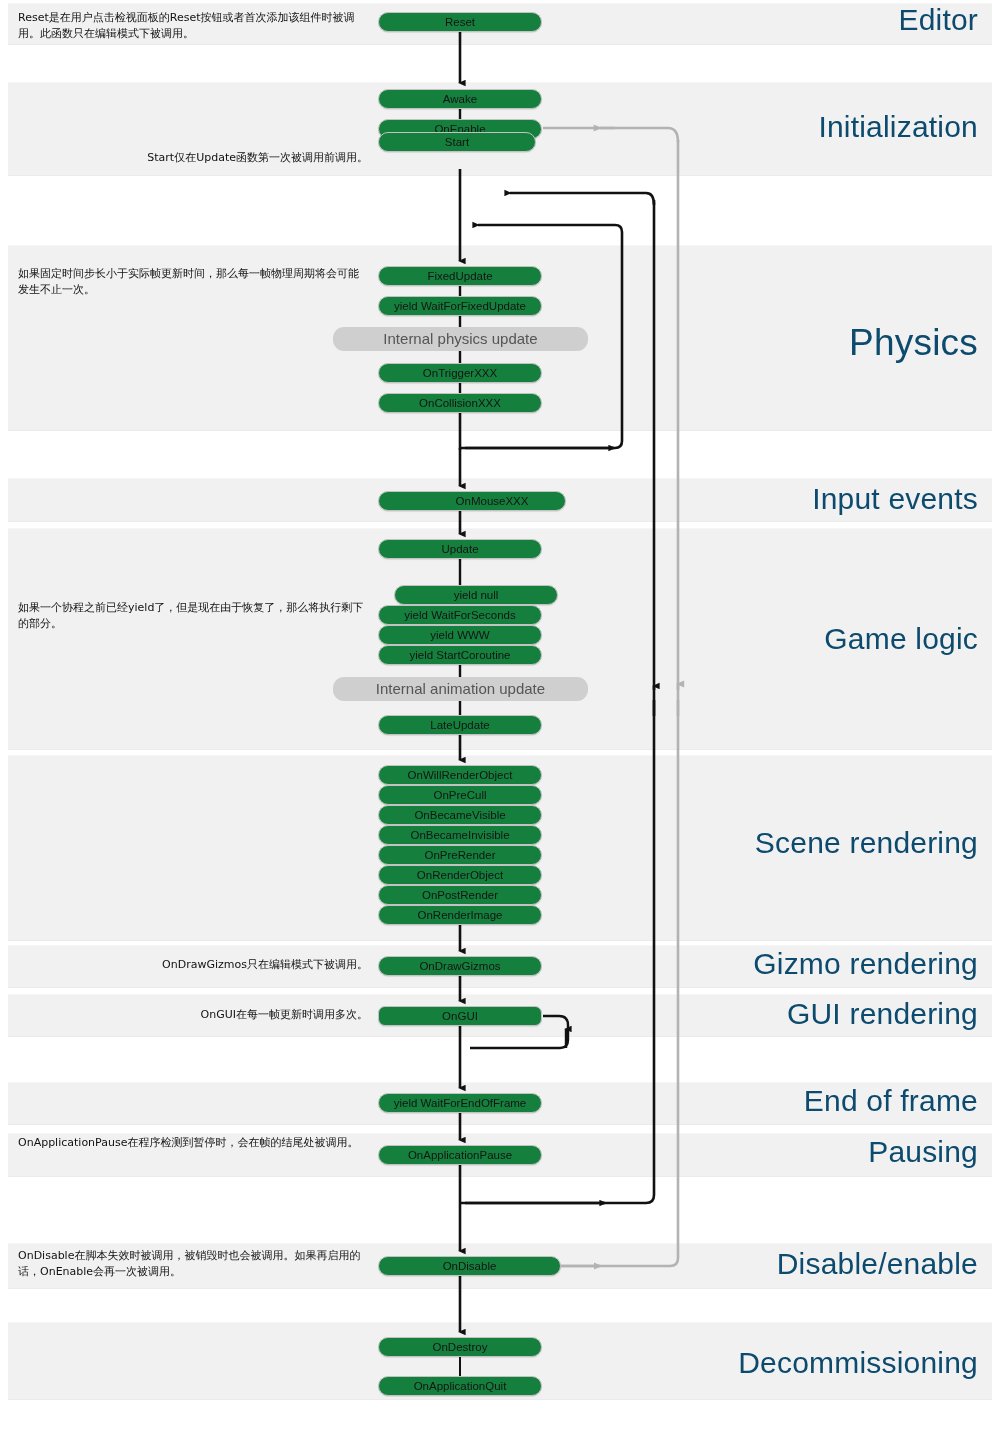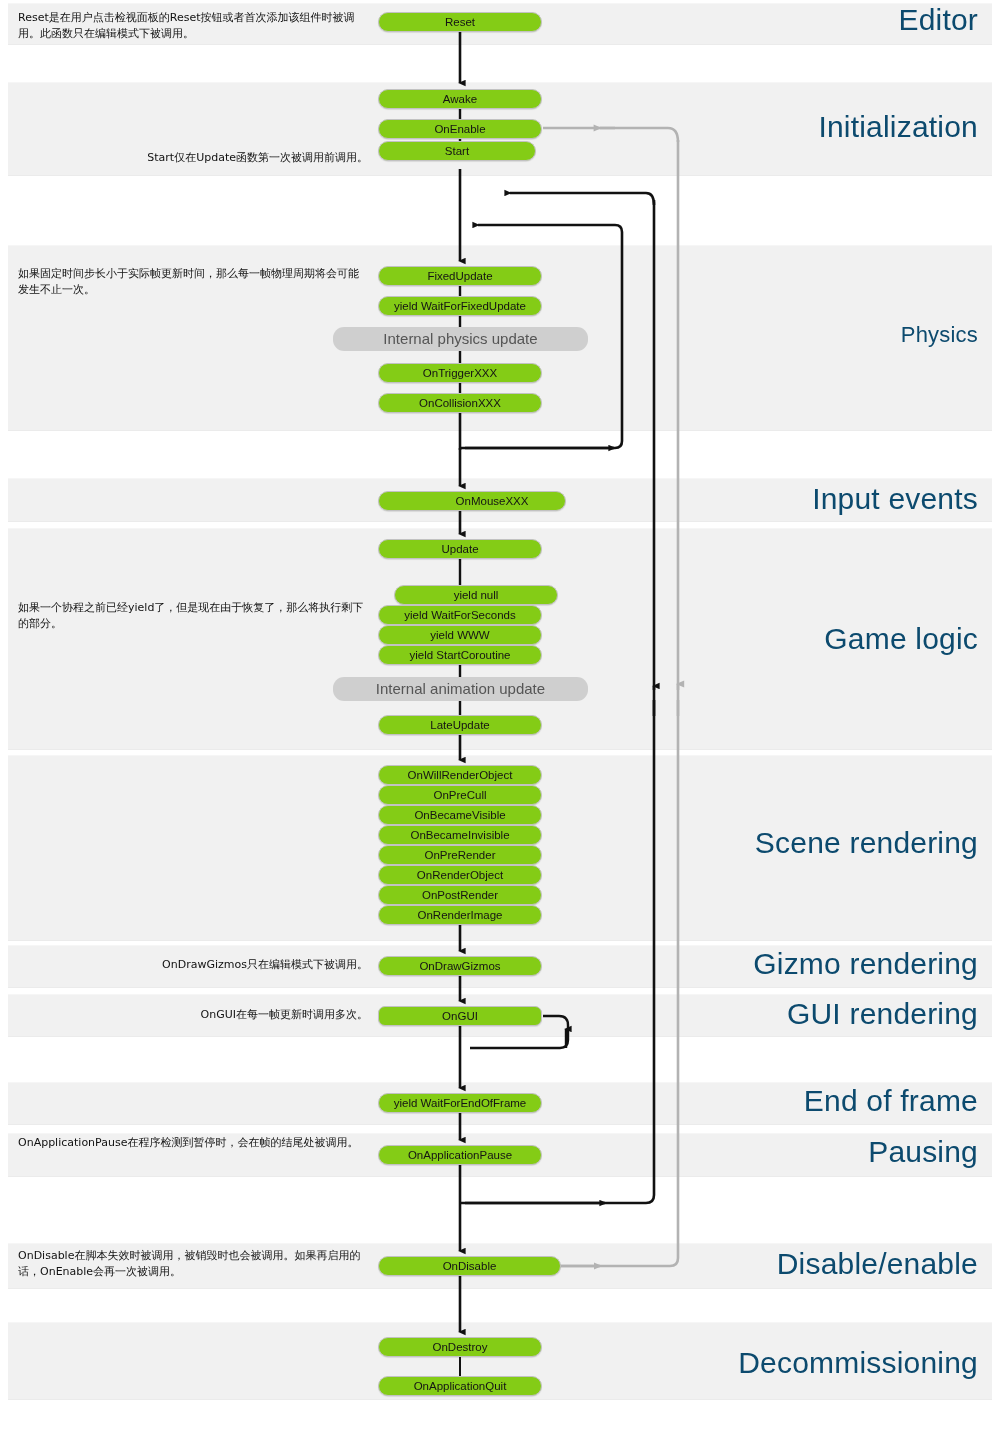--- a/index.html
+++ b/index.html
@@ -43,21 +43,21 @@
     letter-spacing: 0.2px;
     line-height: 1;
   }
 
   
   .node {
     position: absolute;
     height: 20px;
     line-height: 19px;
     text-align: center;
-    background: #84cc16;
+    background: #15803d;
     border: 1px solid #c2c2c2;
     border-radius: 10px;
     font-size: 11.5px;
     color: #141414;
     box-sizing: border-box;
     box-shadow: 0 1px 1px rgba(0,0,0,0.10);
     white-space: nowrap;
     z-index: 6;
   }
 
@@ -212,37 +212,37 @@
       <path d="M678,716 L678,684" marker-end="url(#ah-up-gray)"></path>
       <line x1="678" y1="690" x2="678" y2="140" stroke-width="2.6"></line>
       <path d="M678,142 Q678,128 668,128 L600,128" marker-end="url(#ah-left-gray)"></path>
       <line x1="615" y1="128" x2="543" y2="128" stroke-width="2.6"></line>
     </g>
   </svg>
 
   <div id="phase-labels">
       <div class="phase-label" style="top: 5px; font-size: 30px;">Editor</div>
       <div class="phase-label" style="top: 112px; font-size: 30px;">Initialization</div>
-      <div class="phase-label" style="top: 324px; font-size: 22px;">Physics</div>
+      <div class="phase-label" style="top: 324px; font-size: 37px;">Physics</div>
       <div class="phase-label" style="top: 484px; font-size: 30px;">Input events</div>
       <div class="phase-label" style="top: 624px; font-size: 30px;">Game logic</div>
       <div class="phase-label" style="top: 828px; font-size: 30px;">Scene rendering</div>
       <div class="phase-label" style="top: 949px; font-size: 30px;">Gizmo rendering</div>
       <div class="phase-label" style="top: 999px; font-size: 30px;">GUI rendering</div>
       <div class="phase-label" style="top: 1086px; font-size: 30px;">End of frame</div>
       <div class="phase-label" style="top: 1137px; font-size: 30px;">Pausing</div>
       <div class="phase-label" style="top: 1249px; font-size: 30px;">Disable/enable</div>
       <div class="phase-label" style="top: 1348px; font-size: 30px;">Decommissioning</div>
     </div>
 
   <div id="node-layer">
       <div class="node" style="left: 378px; top: 12px; width: 164px;">Reset</div>
       <div class="node" style="left: 378px; top: 89px; width: 164px;">Awake</div>
       <div class="node" style="left: 378px; top: 119px; width: 164px;">OnEnable</div>
-      <div class="node" style="left: 378px; top: 141px; width: 158px;">Start</div>
+      <div class="node" style="left: 378px; top: 132px; width: 158px;">Start</div>
       <div class="node" style="left: 378px; top: 266px; width: 164px;">FixedUpdate</div>
       <div class="node" style="left: 378px; top: 296px; width: 164px;">yield WaitForFixedUpdate</div>
       <div class="node" style="left: 378px; top: 363px; width: 164px;">OnTriggerXXX</div>
       <div class="node" style="left: 378px; top: 393px; width: 164px;">OnCollisionXXX</div>
       <div class="node" style="left: 378px; top: 491px; width: 188px; padding-left: 40px;">OnMouseXXX</div>
       <div class="node" style="left: 378px; top: 539px; width: 164px;">Update</div>
       <div class="node" style="left: 378px; top: 585px; width: 164px; margin-left: 16px;">yield null</div>
       <div class="node" style="left: 378px; top: 605px; width: 164px;">yield WaitForSeconds</div>
       <div class="node" style="left: 378px; top: 625px; width: 164px;">yield WWW</div>
       <div class="node" style="left: 378px; top: 645px; width: 164px;">yield StartCoroutine</div>

